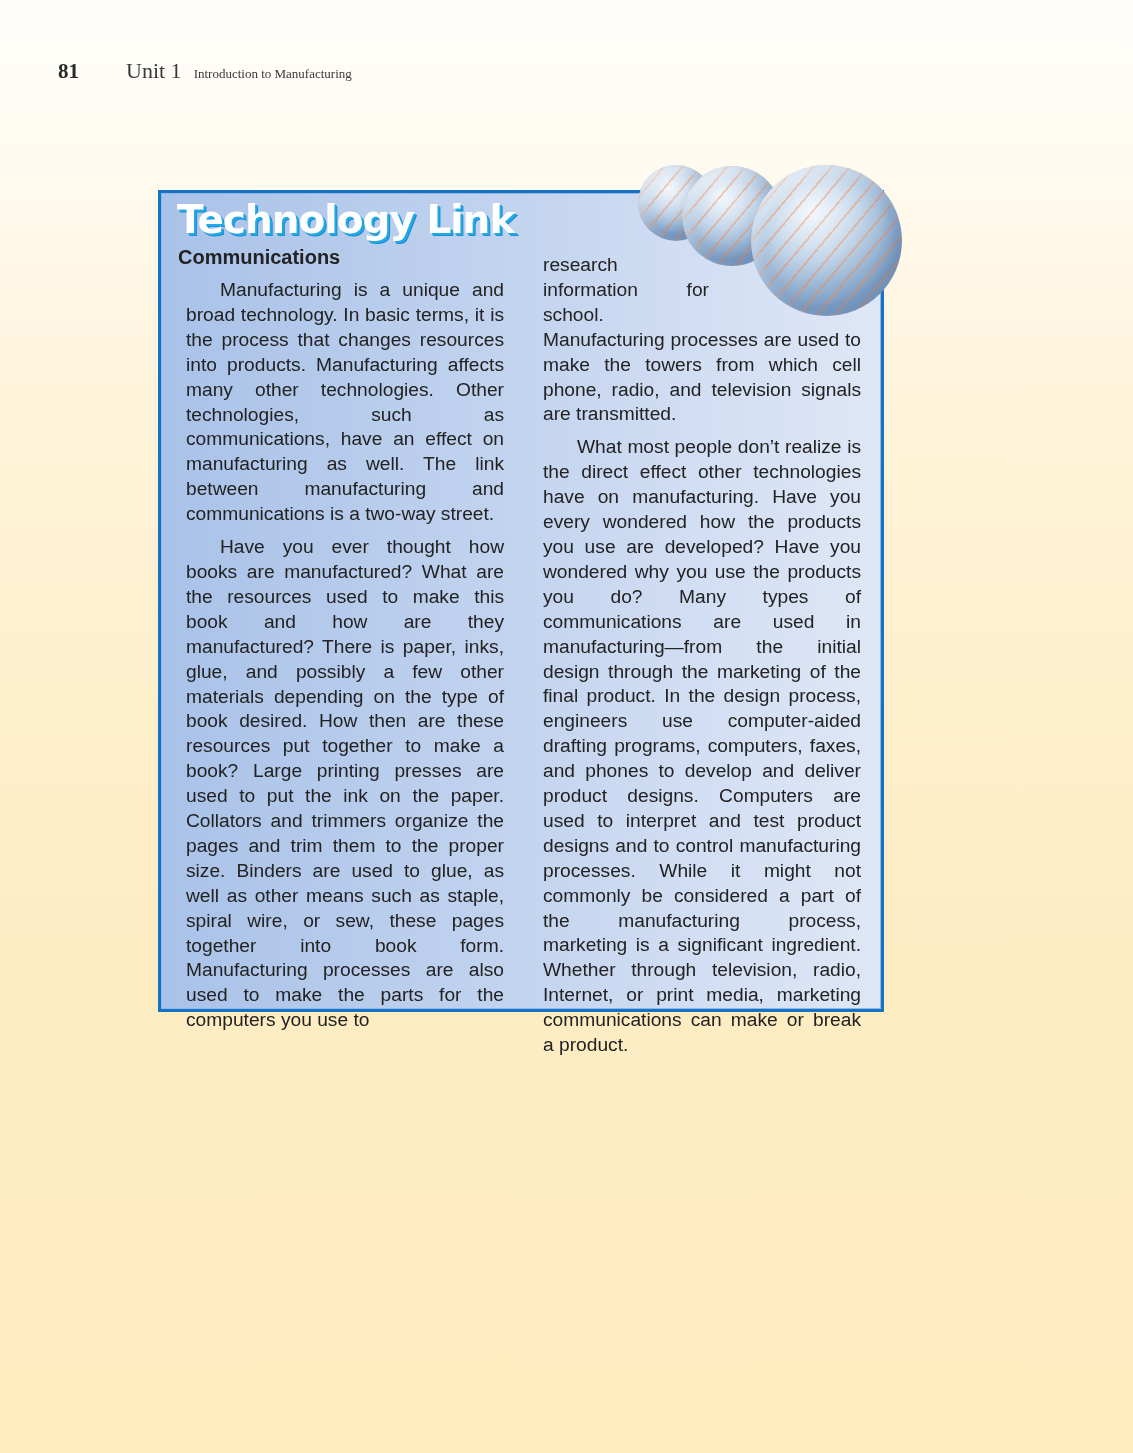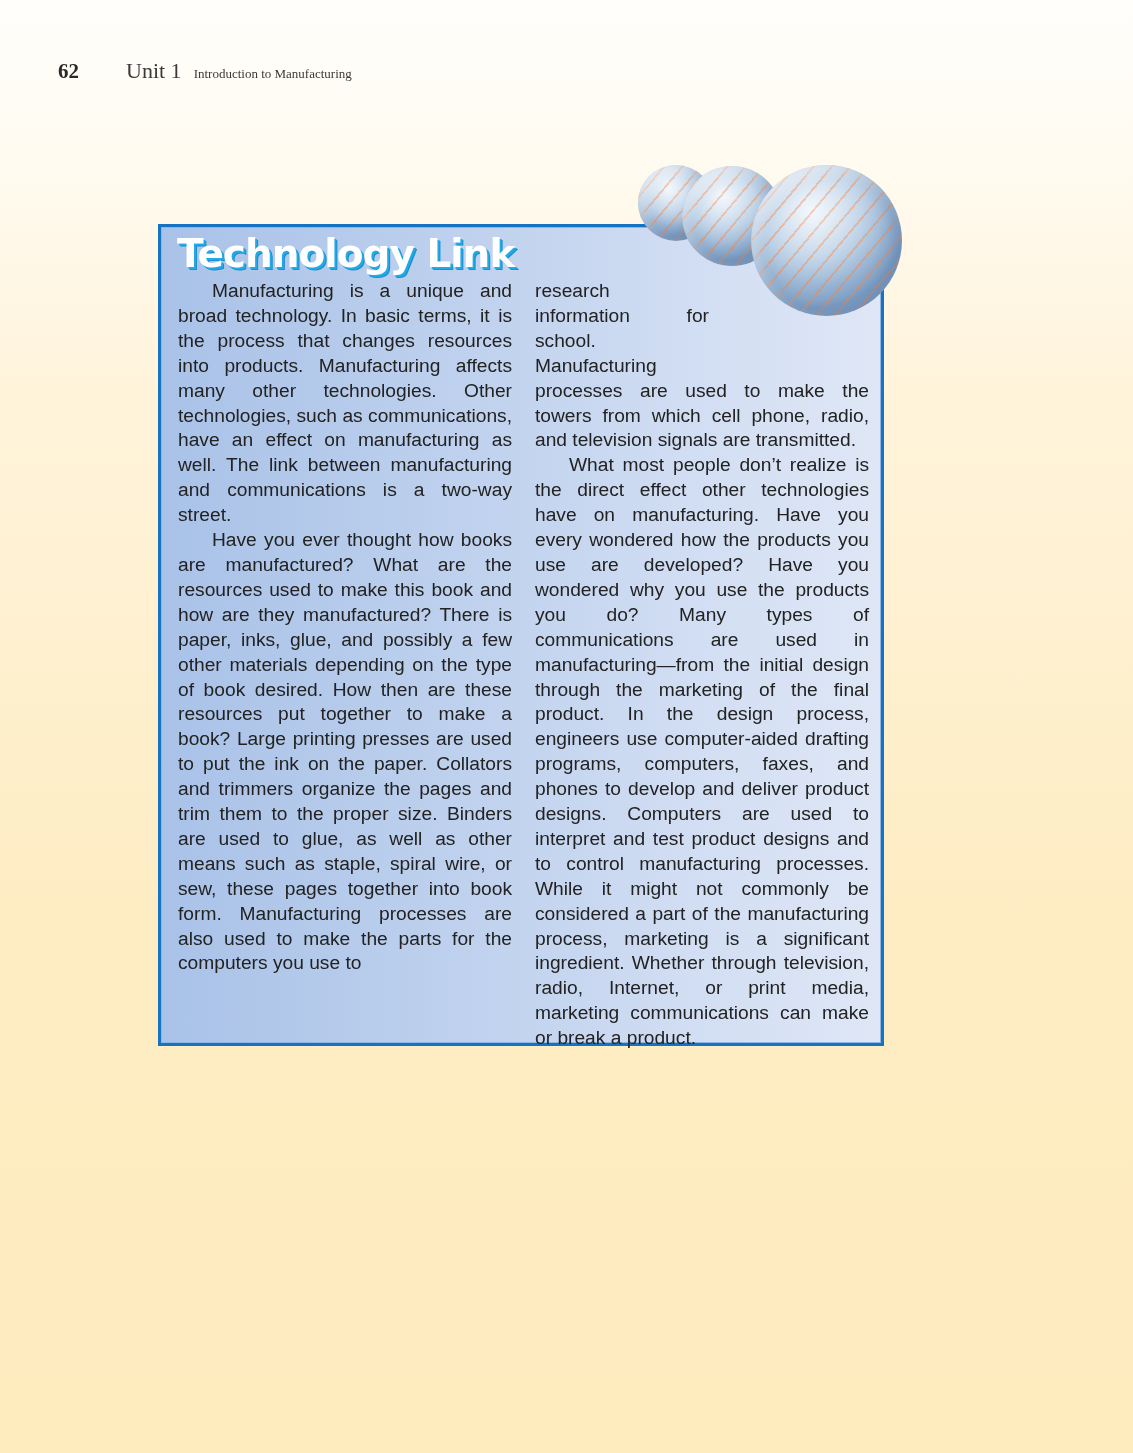--- a/index.html
+++ b/index.html
@@ -11,68 +11,69 @@
   .running-head {
     position: absolute; top: 58px; left: 58px; height: 30px;
     font-family: "Liberation Serif", serif; color: #3a3a3a;
     display: flex; align-items: baseline;
   }
   .page-num { font-weight: bold; font-size: 21px; color: #2a2a2a; width: 68px; }
   .unit-label { font-size: 22px; margin-right: 12px; }
   .chapter-title { font-size: 13px; }
 
   .tech-box {
-    position: absolute; left: 158px; top: 224px; width: 720px; height: 816px;
+    position: absolute; left: 158px; top: 190px; width: 720px; height: 816px;
     border: 3px solid #1673c2;
     box-shadow: inset 0 0 0 1px #8fb6e6;
     background: linear-gradient(to right, #a9c2e8 0%, #c0d2ee 45%, #d2def3 75%, #dfe7f6 100%);
     box-sizing: content-box;
   }
   .box-title {
     position: absolute; left: 16px; top: 4px;
     font-family: "DejaVu Sans", sans-serif; font-size: 39px; font-weight: bold;
     color: #ffffff; letter-spacing: -1px;
     text-shadow: 2px 2px 0 #22a9e6, 3px 3px 0 #1b8fd0;
   }
   .col {
     position: absolute; top: 52px; color: #222;
     font-size: 19.2px; line-height: 24.9px; text-align: justify;
   }
   .col-left { left: 17px; width: 334px; }
   .col-right { left: 374px; width: 334px; }
   .subhead { font-weight: bold; font-size: 20px; color: #232323; margin: 0 0 3px 0; line-height: 25px; }
-  .col p { margin: 0; }
+  .col p { margin: 8px; }
   .indent { text-indent: 34px; }
   .float-spacer { float: right; width: 160px; height: 75px; }
 
   .globe { position: absolute; border-radius: 50%; overflow: hidden;
     background:
       repeating-linear-gradient(130deg, rgba(230,140,90,0.0) 0 6px, rgba(230,140,90,0.55) 6px 8px, rgba(120,140,190,0.0) 8px 14px),
       radial-gradient(circle at 40% 30%, #eef4fb 0%, #b9cfe6 35%, #7e9fc4 70%, #9cb7d8 100%);
     box-shadow: inset -6px -6px 14px rgba(70,100,150,0.35), inset 6px 6px 12px rgba(255,255,255,0.55);
   }
   .globe::after { content: ""; position: absolute; inset: 0; border-radius: 50%;
     background: radial-gradient(circle at 45% 35%, rgba(255,255,255,0.35) 0%, rgba(255,255,255,0) 55%); }
   .globe-1 { left: 638px; top: 165px; width: 76px; height: 76px; }
   .globe-2 { left: 682px; top: 166px; width: 100px; height: 100px; }
   .globe-3 { left: 751px; top: 165px; width: 151px; height: 151px; }
 </style>
 </head>
 <body>
 
 <div class="running-head">
-  <span class="page-num">62</span>
+  <span class="page-num">81</span>
   <span class="unit-label">Unit 1</span>
   <span class="chapter-title">Introduction to Manufacturing</span>
 </div>
 
 <div class="tech-box">
   <div class="box-title">Technology Link</div>
 
   <div class="col col-left">
+    <div class="subhead">Communications</div>
     <p class="indent">Manufacturing is a unique and broad technology. In basic terms, it is the process that changes resources into products. Manufacturing affects many other technologies. Other technologies, such as communications, have an effect on manufacturing as well. The link between manufacturing and communications is a two-way street.</p>
     <p class="indent">Have you ever thought how books are manufactured? What are the resources used to make this book and how are they manufactured? There is paper, inks, glue, and possibly a few other materials depending on the type of book desired. How then are these resources put together to make a book? Large printing presses are used to put the ink on the paper. Collators and trimmers organize the pages and trim them to the proper size. Binders are used to glue, as well as other means such as staple, spiral wire, or sew, these pages together into book form. Manufacturing processes are also used to make the parts for the computers you use to</p>
   </div>
 
   <div class="col col-right">
     <div class="float-spacer"></div>
     <p>research information for school. Manufacturing processes are used to make the towers from which cell phone, radio, and television signals are transmitted.</p>
     <p class="indent">What most people don’t realize is the direct effect other technologies have on manufacturing. Have you every wondered how the products you use are developed? Have you wondered why you use the products you do? Many types of communications are used in manufacturing—from the initial design through the marketing of the final product. In the design process, engineers use computer-aided drafting programs, computers, faxes, and phones to develop and deliver product designs. Computers are used to interpret and test product designs and to control manufacturing processes. While it might not commonly be considered a part of the manufacturing process, marketing is a significant ingredient. Whether through television, radio, Internet, or print media, marketing communications can make or break a product.</p>
   </div>
 </div>

